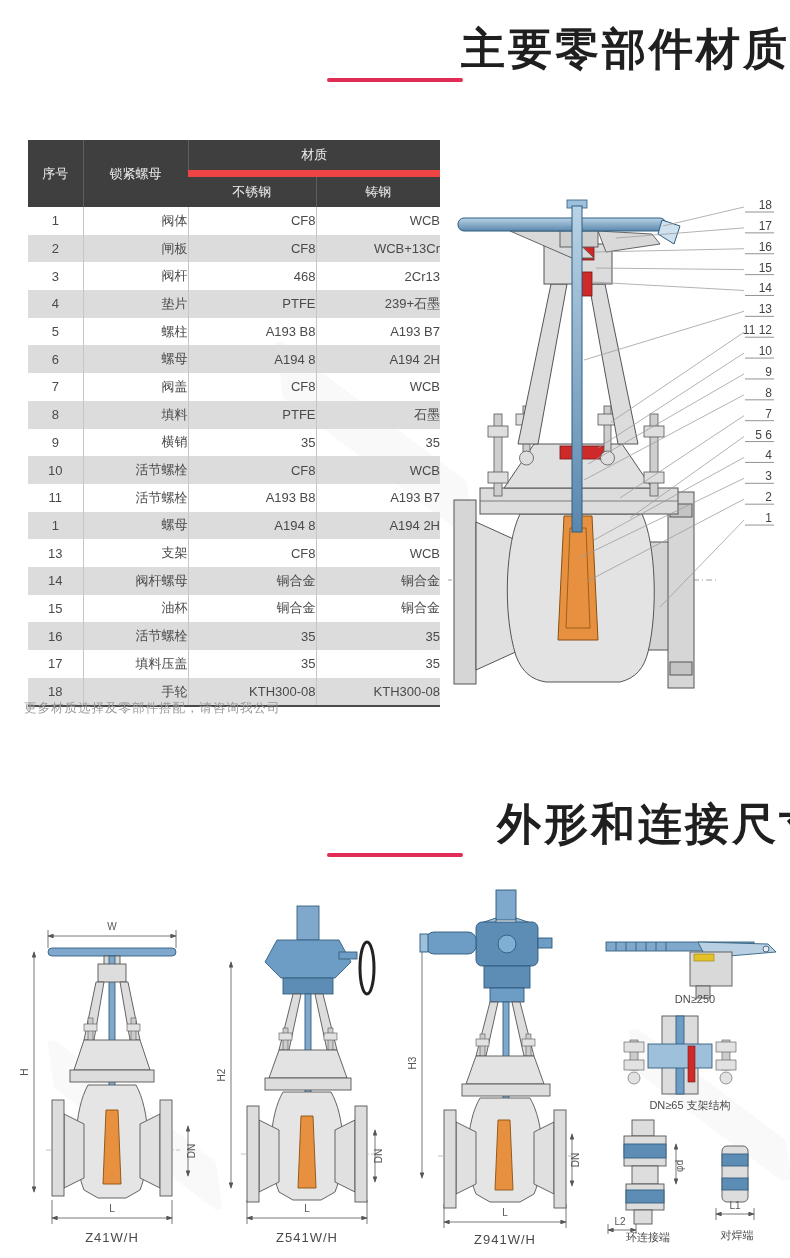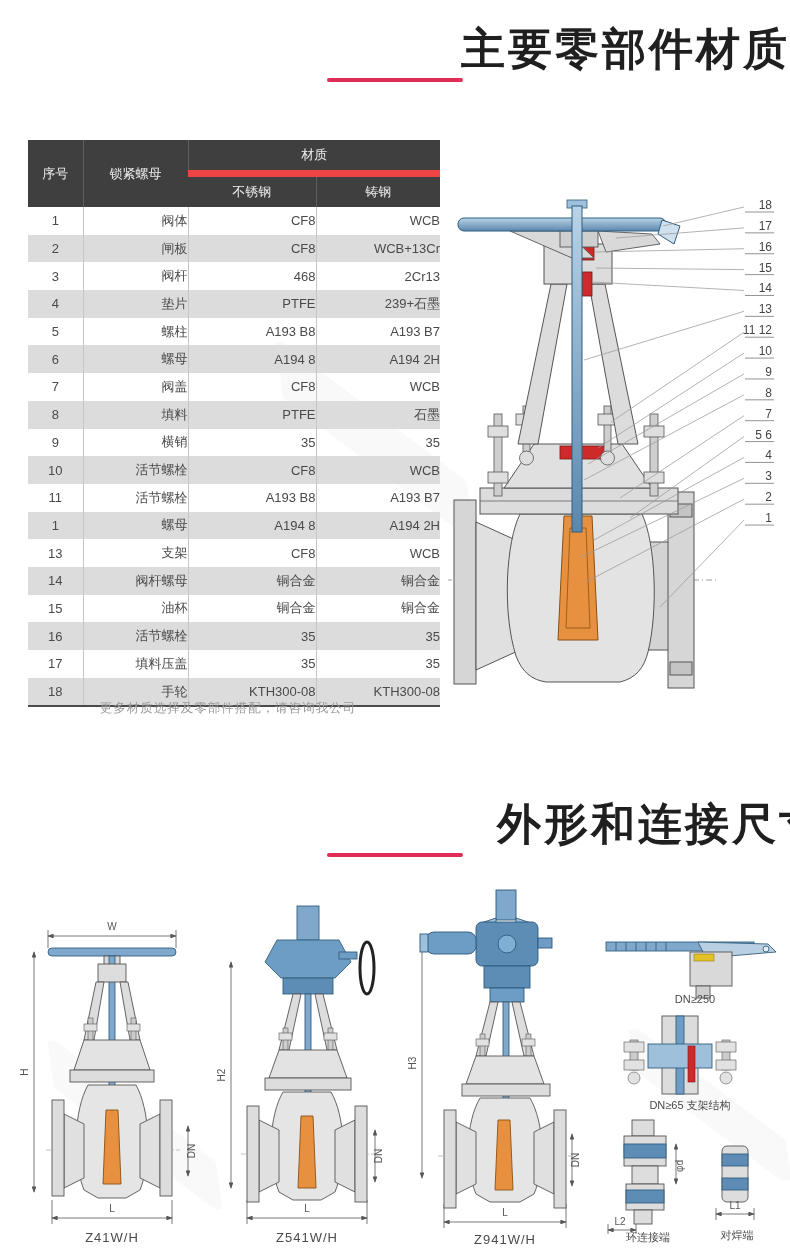--- a/index.html
+++ b/index.html
@@ -15,21 +15,21 @@
              border-collapse:collapse;table-layout:fixed;
              border-bottom:2px solid #4a4a4a;}
   .mat-table th{background:#3f3f3f;color:#ececec;font-weight:normal;font-size:13px;
                 height:28px;border-left:1px solid #5d5d5d;}
   .mat-table th:first-child{border-left:none;margin-top:28px;}
   .mat-table th.span-top{border-bottom:7px solid #ef4444;}
   .mat-table td{font-size:13px;color:#4a4a4a;text-align:center;height:27.7px;padding:0;}
   .mat-table td+td{border-left:1px solid #c6c6c6;text-align:right;}
   .mat-table tbody tr:nth-child(even){background:#dcdcdc;}
   
-  .note{position:absolute;left:12px;top:700px;width:432px;text-align:center;
+  .note{position:absolute;left:24px;top:700px;width:432px;text-align:left;
         font-size:12.5px;color:#9a9a9a;letter-spacing:1px;}
   
   svg text{font-family:"Liberation Sans","DejaVu Sans",sans-serif;fill:#444;}
   .dim-t{font-size:10px;fill:#555;}
   .model-t{font-size:13px;fill:#4a4a4a;letter-spacing:1px;}
   .detail-t{font-size:11px;fill:#4a4a4a;}
   .abs{position:absolute;}
   
   .wm{position:absolute;opacity:.5;pointer-events:none;
       background:linear-gradient(45deg,transparent 42%,#f3f3f3 42%,#f3f3f3 58%,transparent 58%);

